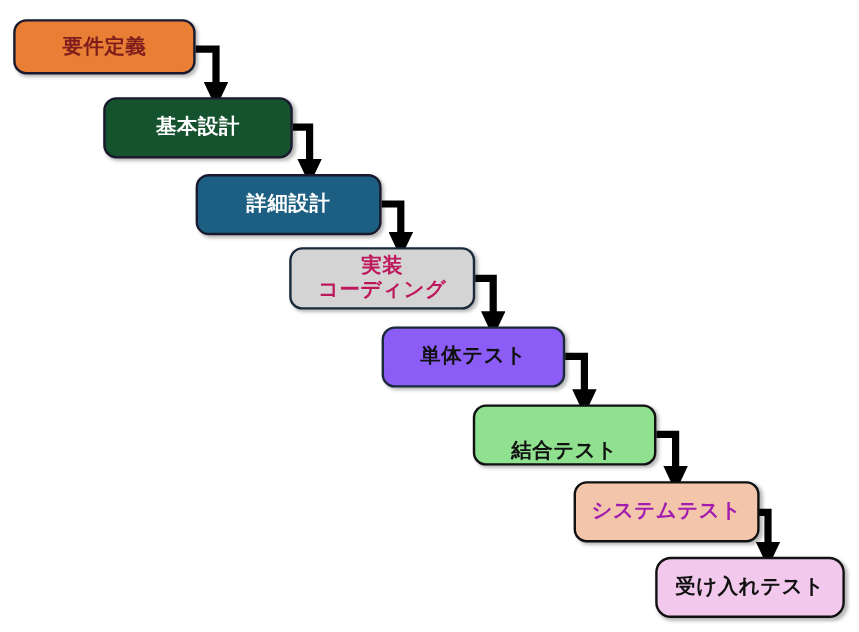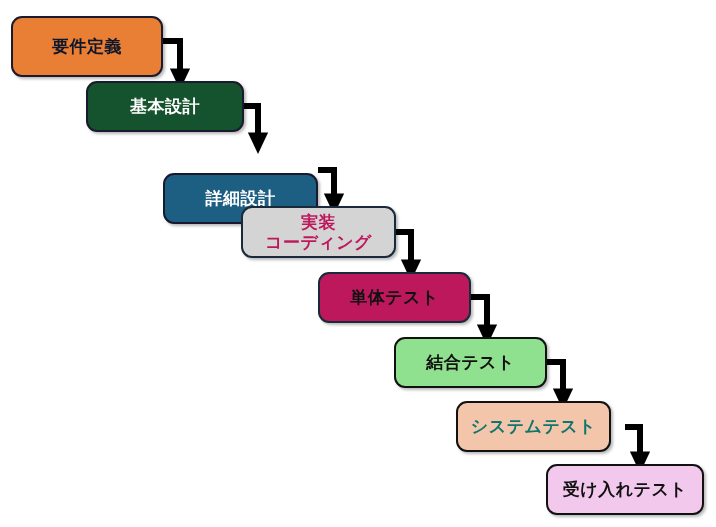--- a/index.html
+++ b/index.html
@@ -71,47 +71,47 @@
         <path d="M 318 170 L 334 170 L 334 194.6" fill="none" stroke="#000000" stroke-width="6" stroke-linecap="butt" stroke-linejoin="miter" marker-end="url(#arrowhead)"></path>
         <path d="M 396 232 L 411 232 L 411 260.6" fill="none" stroke="#000000" stroke-width="6" stroke-linecap="butt" stroke-linejoin="miter" marker-end="url(#arrowhead)"></path>
         <path d="M 471 297 L 487 297 L 487 325.6" fill="none" stroke="#000000" stroke-width="6" stroke-linecap="butt" stroke-linejoin="miter" marker-end="url(#arrowhead)"></path>
         <path d="M 547 362 L 563 362 L 563 389.6" fill="none" stroke="#000000" stroke-width="6" stroke-linecap="butt" stroke-linejoin="miter" marker-end="url(#arrowhead)"></path>
         <path d="M 625 427 L 640 427 L 640 452.6" fill="none" stroke="#000000" stroke-width="6" stroke-linecap="butt" stroke-linejoin="miter" marker-end="url(#arrowhead)"></path>
       </g>
   </svg>
 
   <div id="node-layer">
 
-    <div class="phase-box" style="left: 11px; top: 16px; width: 152px; height: 61px; background: rgb(232, 127, 53); border-color: rgb(26, 26, 46); color: #0f172a;">
+    <div class="phase-box" style="left: 11px; top: 16px; width: 152px; height: 46px; background: rgb(232, 127, 53); border-color: rgb(26, 26, 46); color: #7f1d1d;">
       <span class="phase-label">要件定義</span>
     </div>
 
     <div class="phase-box" style="left: 86px; top: 81px; width: 158px; height: 51px; background: #14532d; border-color: rgb(26, 26, 46); color: rgb(255, 255, 255);">
       <span class="phase-label">基本設計</span>
     </div>
 
-    <div class="phase-box" style="left: 163px; top: 145px; width: 155px; height: 51px; background: rgb(28, 95, 130); border-color: rgb(26, 26, 46); color: rgb(255, 255, 255); margin-top: 28px;">
+    <div class="phase-box" style="left: 163px; top: 145px; width: 155px; height: 51px; background: rgb(28, 95, 130); border-color: rgb(26, 26, 46); color: rgb(255, 255, 255);">
       <span class="phase-label">詳細設計</span>
     </div>
 
     <div class="phase-box" style="left: 241px; top: 206px; width: 155px; height: 52px; background: rgb(212, 212, 212); border-color: rgb(26, 42, 58); color: #be185d;">
       <span class="phase-label">実装
 コーディング</span>
     </div>
 
-    <div class="phase-box" style="left: 318px; top: 272px; width: 153px; height: 51px; background: #be185d; border-color: rgb(26, 42, 58); color: rgb(17, 17, 17);">
+    <div class="phase-box" style="left: 318px; top: 272px; width: 153px; height: 51px; background: #8b5cf6; border-color: rgb(26, 42, 58); color: rgb(17, 17, 17);">
       <span class="phase-label">単体テスト</span>
     </div>
 
-    <div class="phase-box" style="left: 394px; top: 337px; width: 153px; height: 51px; background: rgb(143, 224, 143); border-color: rgb(17, 17, 17); color: rgb(17, 17, 17);">
+    <div class="phase-box" style="left: 394px; top: 337px; width: 153px; height: 51px; background: rgb(143, 224, 143); border-color: rgb(17, 17, 17); color: rgb(17, 17, 17); align-items: flex-end;">
       <span class="phase-label">結合テスト</span>
     </div>
 
-    <div class="phase-box" style="left: 456px; top: 401px; width: 155px; height: 51px; background: rgb(243, 198, 172); border-color: rgb(17, 17, 17); color: #0f766e;">
+    <div class="phase-box" style="left: 478px; top: 401px; width: 155px; height: 51px; background: rgb(243, 198, 172); border-color: rgb(17, 17, 17); color: #a21caf;">
       <span class="phase-label">システムテスト</span>
     </div>
 
-    <div class="phase-box" style="left: 546px; top: 464px; width: 158px; height: 51px; background: rgb(242, 201, 237); border-color: rgb(17, 17, 17); color: rgb(17, 17, 17);">
+    <div class="phase-box" style="left: 546px; top: 464px; width: 158px; height: 51px; background: rgb(242, 201, 237); border-color: rgb(17, 17, 17); color: rgb(17, 17, 17); border-radius: 13px;">
       <span class="phase-label">受け入れテスト</span>
     </div>
 
   </div>
 </div>
 
 </body></html>

